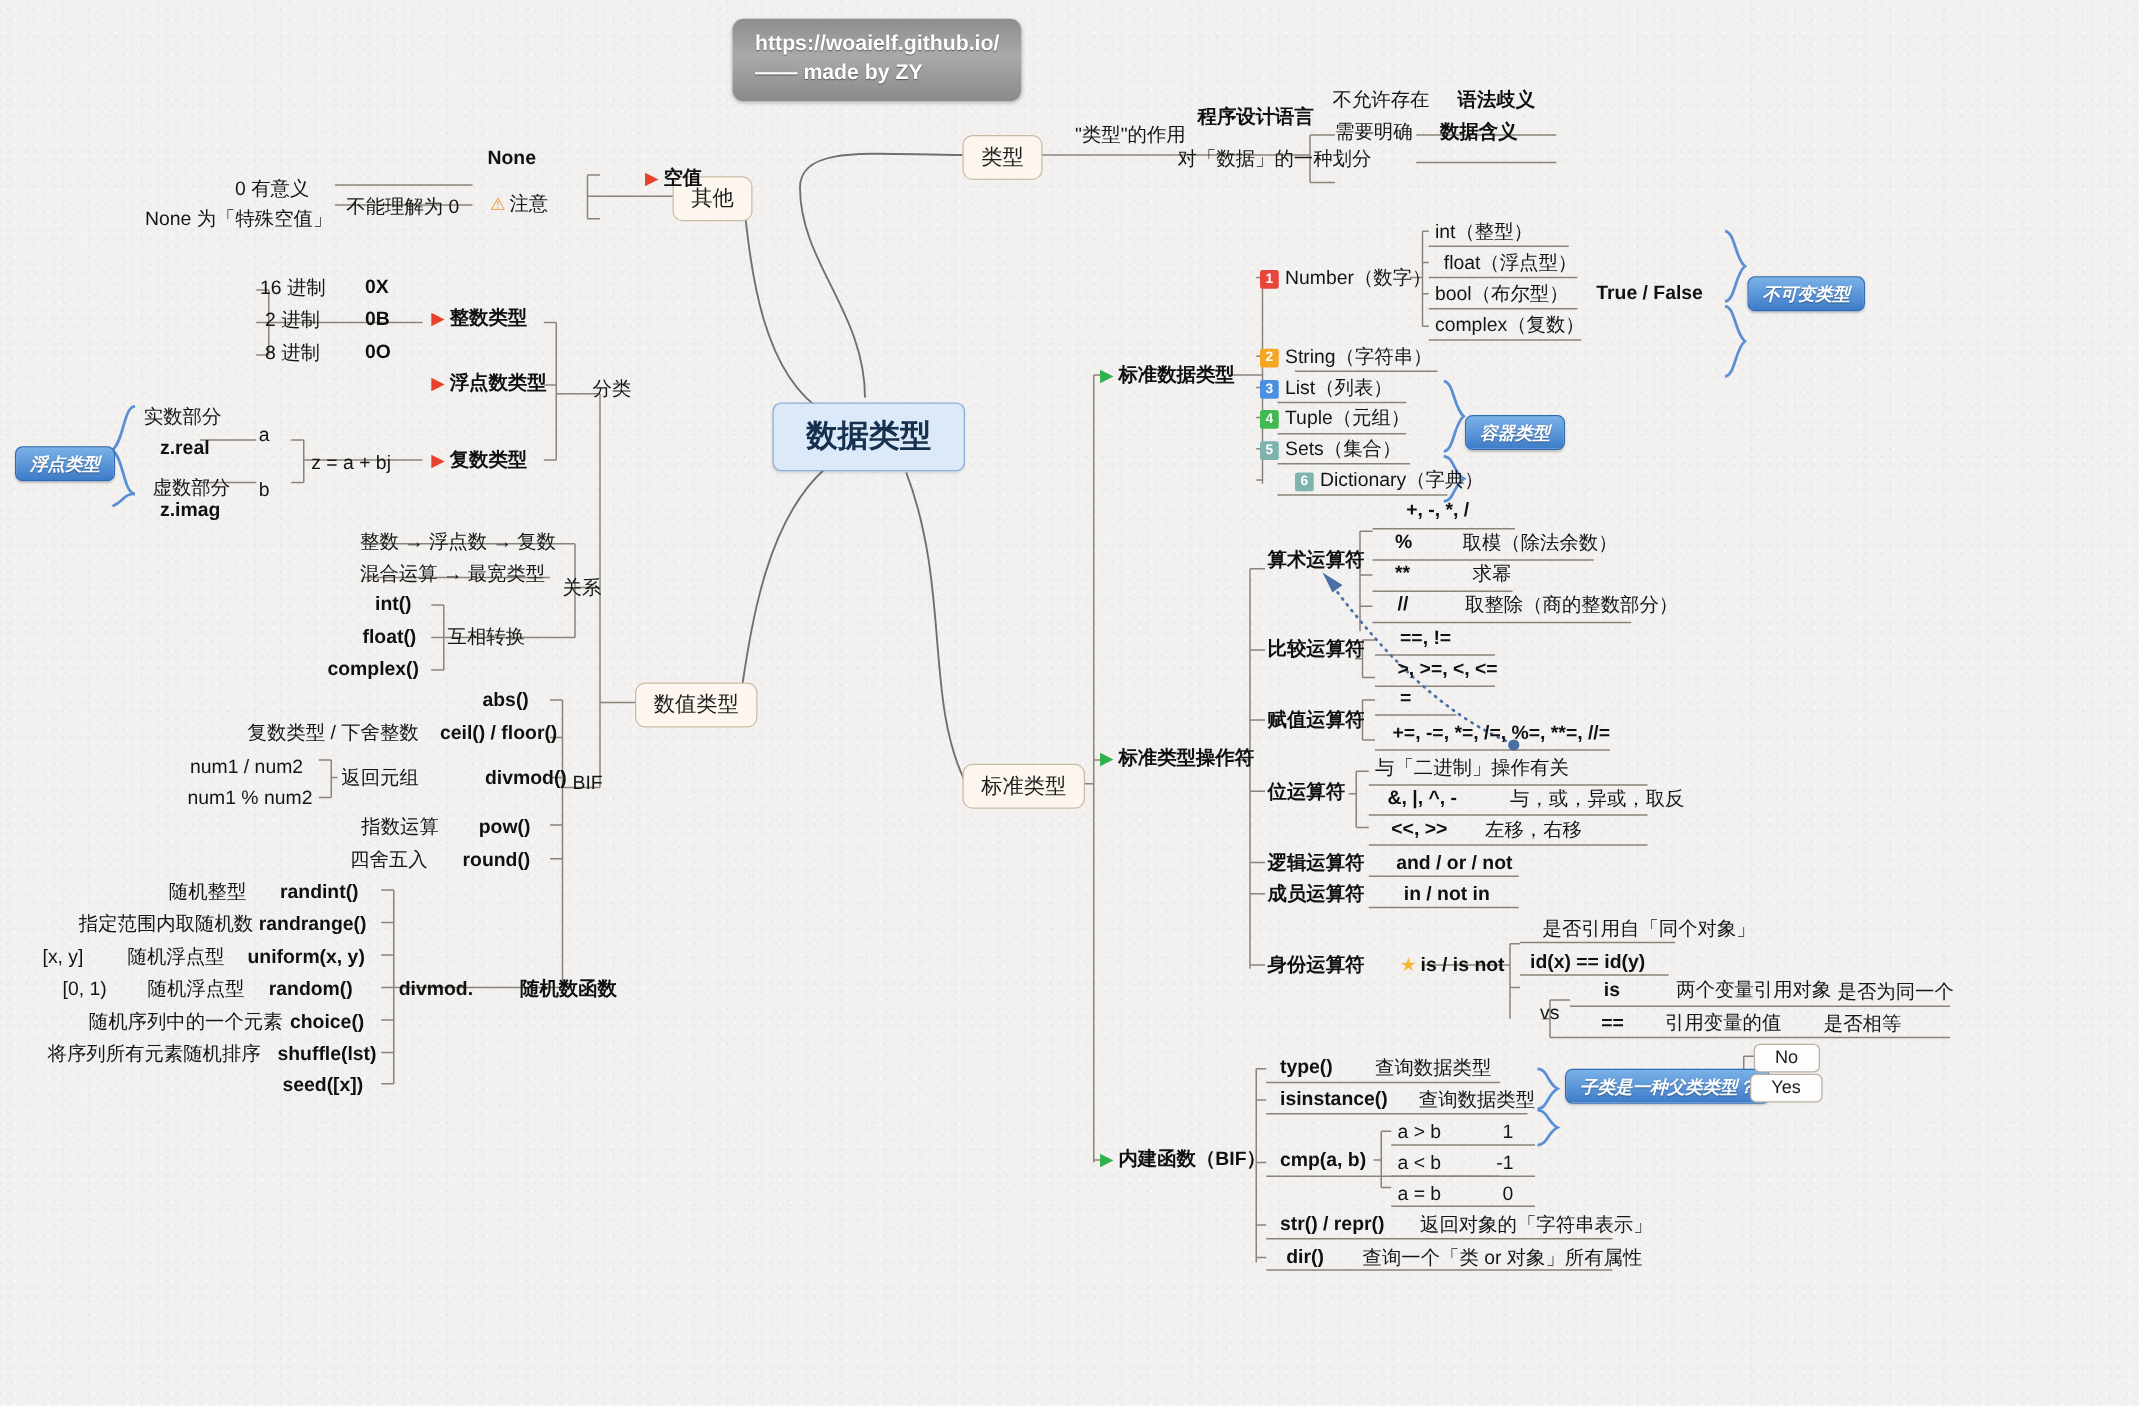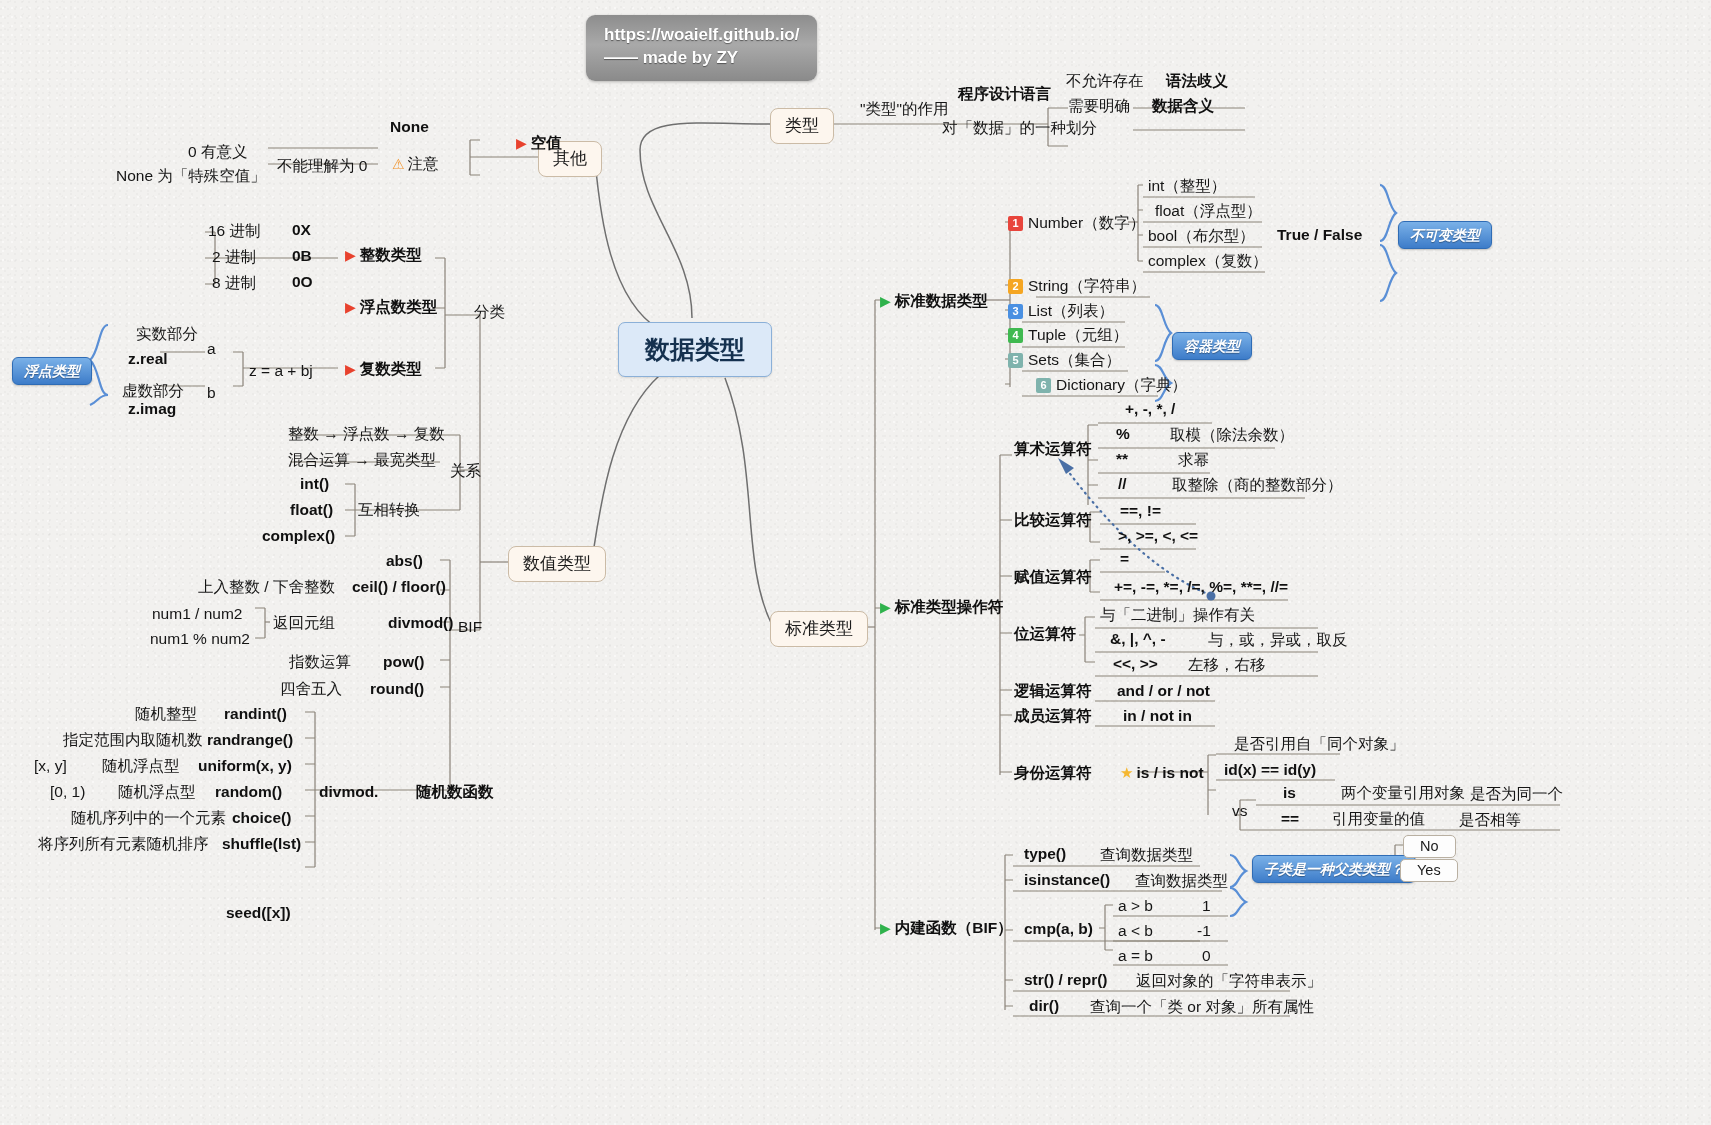--- a/index.html
+++ b/index.html
@@ -219,37 +219,37 @@
 </div>
 
 <div class="node t" style="left:208px; top:222px;">16 进制</div>
 <div class="node tb" style="left:292px; top:221px;">0X</div>
 <div class="node t" style="left:212px; top:248px;">2 进制</div>
 <div class="node tb" style="left:292px; top:247px;">0B</div>
 <div class="node t" style="left:212px; top:274px;">8 进制</div>
 <div class="node tb" style="left:292px; top:273px;">0O</div>
 
 <div class="node pill" style="left:12px; top:357px;">浮点类型</div>
-<div class="node t" style="left:136px; top:325px;">实数部分</div>
+<div class="node t" style="left:115px; top:325px;">实数部分</div>
 <div class="node tb" style="left:128px; top:350px;">z.real</div>
 <div class="node t" style="left:122px; top:382px;">虚数部分</div>
 <div class="node tb" style="left:128px; top:400px;">z.imag</div>
 <div class="node t" style="left:207px; top:340px;">a</div>
 <div class="node t" style="left:207px; top:384px;">b</div>
 <div class="node t" style="left:249px; top:362px;">z = a + bj</div>
 
 <div class="node t" style="left:288px; top:425px;">整数 → 浮点数 → 复数</div>
 <div class="node t" style="left:288px; top:451px;">混合运算 → 最宽类型</div>
 <div class="node t" style="left:358px; top:501px;">互相转换</div>
 <div class="node tb" style="left:300px; top:475px;">int()</div>
 <div class="node tb" style="left:290px; top:501px;">float()</div>
 <div class="node tb" style="left:262px; top:527px;">complex()</div>
 
 <div class="node tb" style="left:386px; top:552px;">abs()</div>
-<div class="node t" style="left:198px; top:578px;">上入整数 / 下舍整数</div>
+<div class="node t" style="left:198px; top:578px;">复数类型 / 下舍整数</div>
 <div class="node tb" style="left:352px; top:578px;">ceil() / floor()</div>
 <div class="node t" style="left:273px; top:614px;">返回元组</div>
 <div class="node tb" style="left:388px; top:614px;">divmod()</div>
 <div class="node t" style="left:152px; top:605px;">num1 / num2</div>
 <div class="node t" style="left:150px; top:630px;">num1 % num2</div>
 <div class="node t" style="left:289px; top:653px;">指数运算</div>
 <div class="node tb" style="left:383px; top:653px;">pow()</div>
 <div class="node t" style="left:280px; top:680px;">四舍五入</div>
 <div class="node tb" style="left:370px; top:680px;">round()</div>
 
@@ -269,21 +269,21 @@
 <div class="node t" style="left:50px; top:783px;">[0, 1)</div>
 <div class="node t" style="left:118px; top:783px;">随机浮点型</div>
 <div class="node tb" style="left:215px; top:783px;">random()</div>
 
 <div class="node t" style="left:71px; top:809px;">随机序列中的一个元素</div>
 <div class="node tb" style="left:232px; top:809px;">choice()</div>
 
 <div class="node t" style="left:38px; top:835px;">将序列所有元素随机排序</div>
 <div class="node tb" style="left:222px; top:835px;">shuffle(lst)</div>
 
-<div class="node tb" style="left:226px; top:860px;margin-top:44px;">seed([x])</div>
+<div class="node tb" style="left:226px; top:860px;">seed([x])</div>
 
 <div class="node tb" style="left:880px; top:292px;">
   <span class="flagicon" style="color:#2fb24c;">▶</span><span>标准数据类型</span>
 </div>
 
 <div class="node t" style="left:1008px; top:214px;">
   <span class="numbox n1">1</span><span>Number（数字）</span>
 </div>
 <div class="node t" style="left:1008px; top:277px;">
   <span class="numbox n2">2</span><span>String（字符串）</span>

